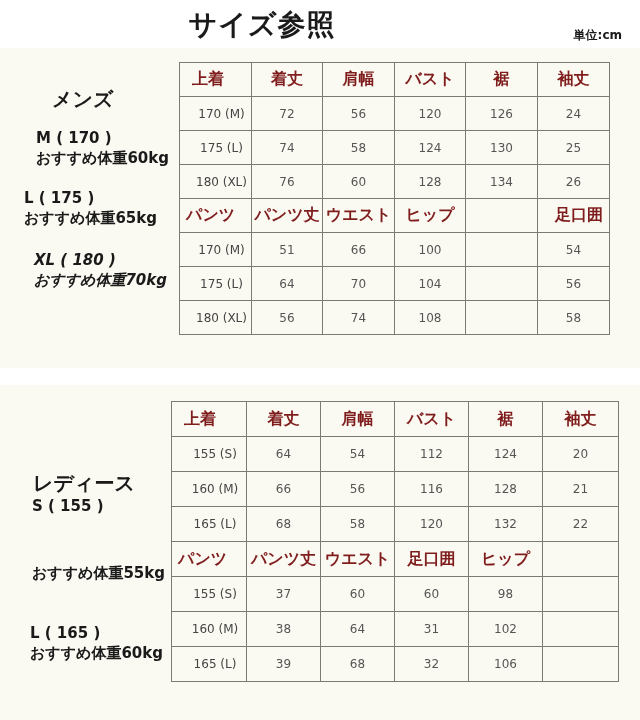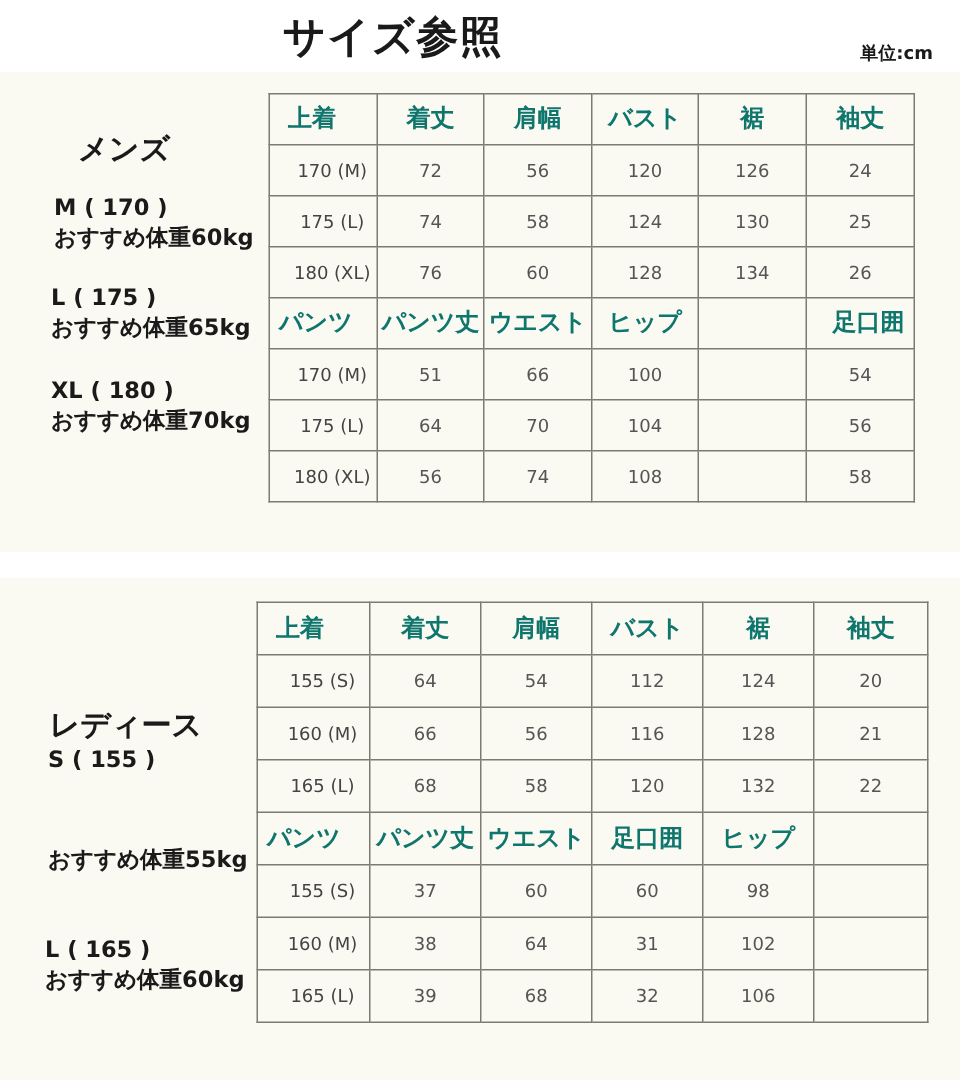--- a/index.html
+++ b/index.html
@@ -7,46 +7,46 @@
          font-family:"DejaVu Sans","Liberation Sans",sans-serif; color:#1a1a1a; }
   .title { position:absolute; left:0; width:524px; top:6px; text-align:center; font-size:28px; font-weight:bold; letter-spacing:1px; }
   .unit { position:absolute; right:18px; top:27px; font-size:12px; font-weight:bold; }
   .panel { position:absolute; left:0; width:640px; background:#fbfaf2; }
   .panel.men { top:48px; height:320px; }
   .panel.women { top:385px; height:335px; }
   .side-title { position:absolute; font-size:20px; font-weight:bold; }
   .side-item { position:absolute; font-size:15px; font-weight:bold; line-height:20px; white-space:nowrap; }
   table { position:absolute; border-collapse:collapse; table-layout:fixed; }
   td { border:1.5px solid #7d7a72; text-align:center; padding:0; overflow:hidden; white-space:nowrap; }
-  td.h { font-size:16px; font-weight:bold; color:#0f766e; }
+  td.h { font-size:16px; font-weight:bold; color:#7f1d1d; }
   td.h.first { text-align:left; padding-left:12px; }
   td.v { font-size:12px; color:#555; }
   td.v.first { text-align:center; padding-left:12px; color:#444; }
   .men-table { left:179px; top:62px; width:430px; }
   .men-table td { height:33px; }
   .women-table { left:171px; top:401px; width:447px; }
   .women-table td { height:34px; }
 </style>
 </head>
 <body>
 
 <div class="title">サイズ参照</div>
 <div class="unit">単位:cm</div>
 
 <div class="panel men"></div>
 <div class="side-title" style="left:52px;top:86px;">メンズ</div>
 <div class="side-item" style="left:36px;top:128px;">
   <div>M ( 170 )</div>
   <div>おすすめ体重60kg</div>
 </div>
-<div class="side-item" style="left:34px;top:188px;">
+<div class="side-item" style="left:24px;top:188px;">
   <div>L ( 175 )</div>
   <div>おすすめ体重65kg</div>
 </div>
-<div class="side-item" style="left:34px;top:250px;">
+<div class="side-item" style="left:34px;top:250px;font-style:italic;">
   <div>XL ( 180 )</div>
   <div>おすすめ体重70kg</div>
 </div>
 
 <table class="men-table">
   <colgroup>
       <col style="width:72px">
       <col style="width:71px">
       <col style="width:72px">
       <col style="width:71px">

